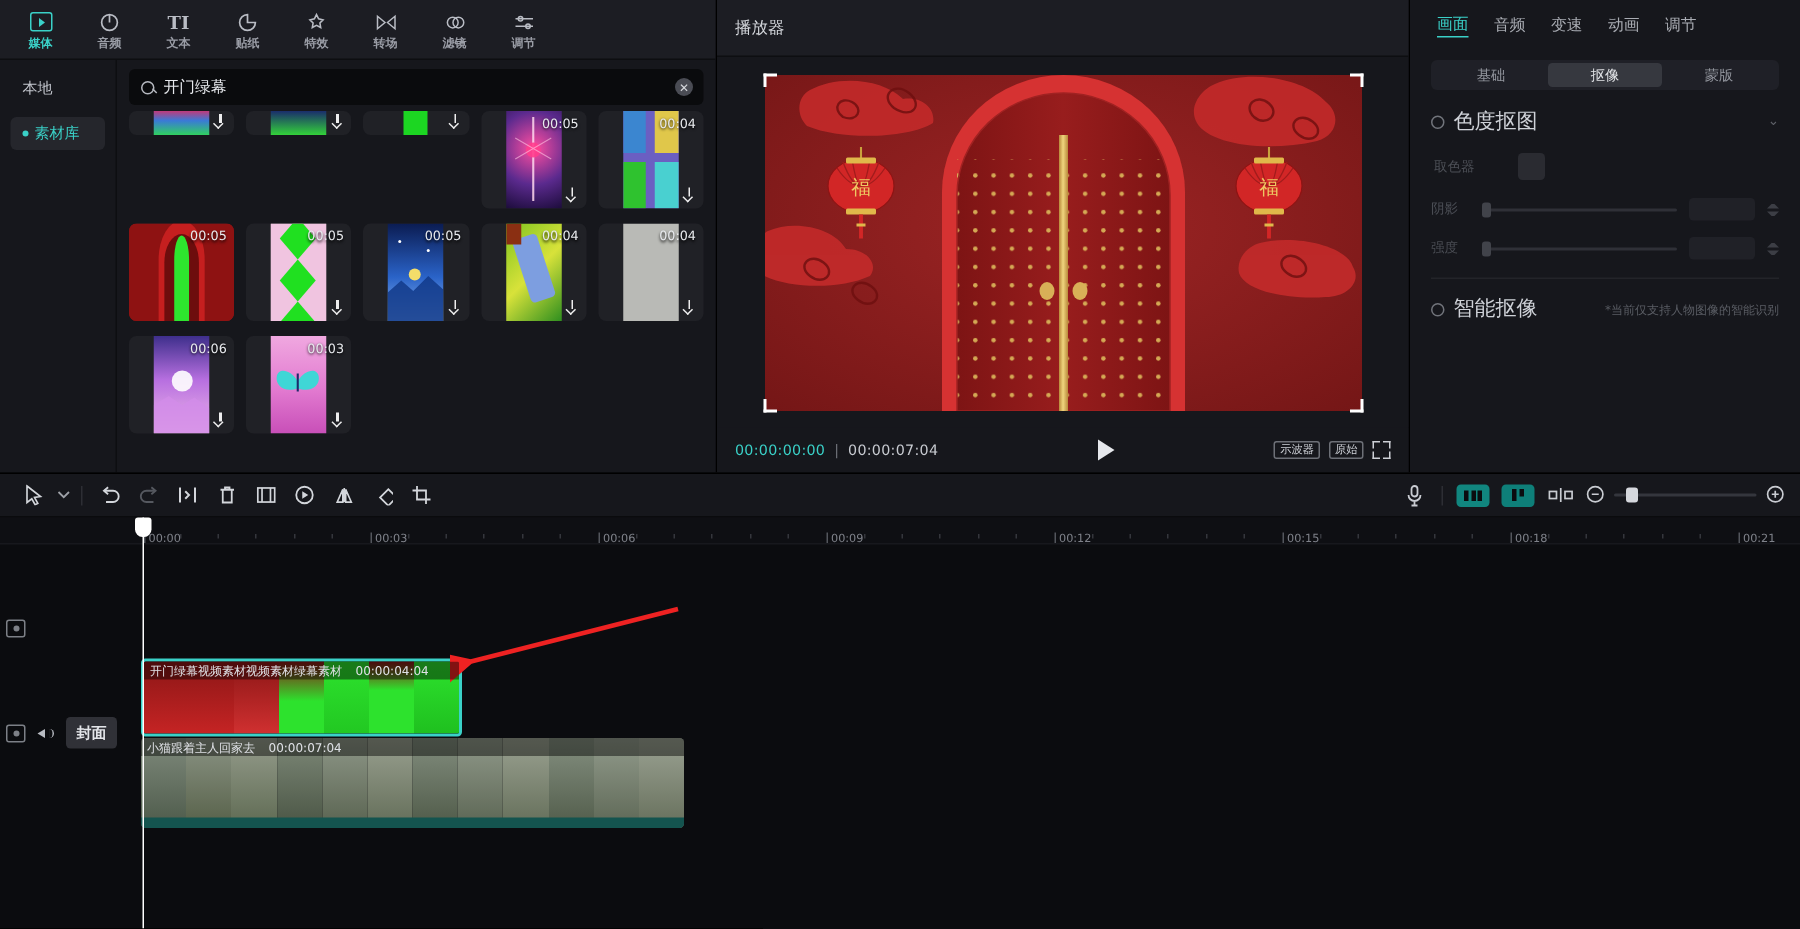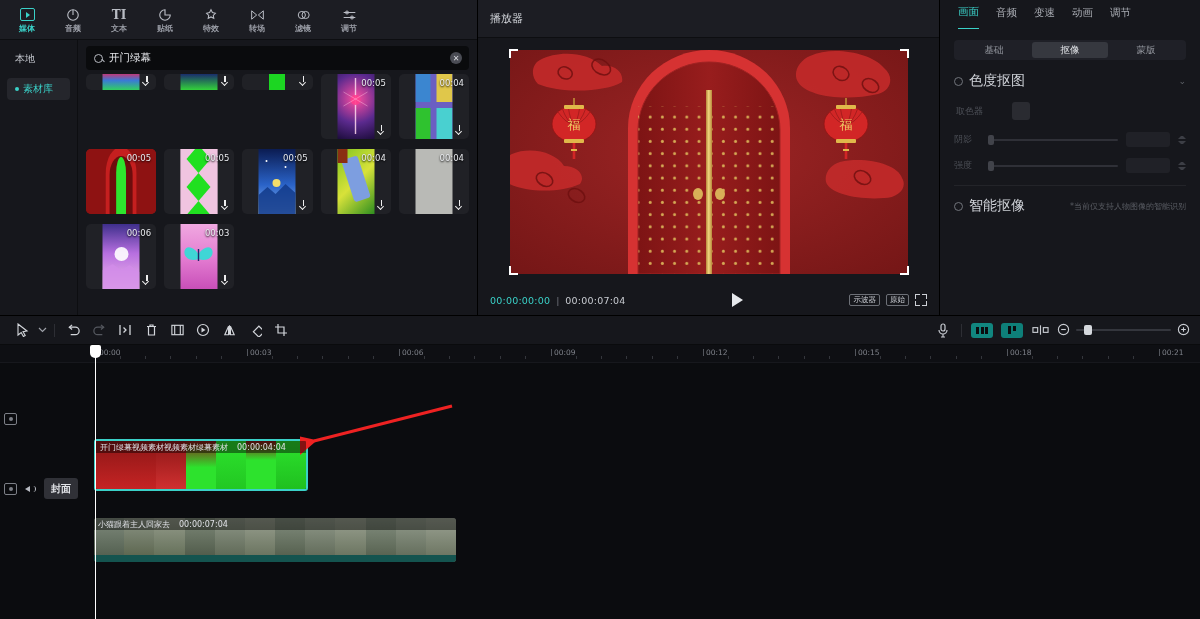--- a/index.html
+++ b/index.html
@@ -93,21 +93,21 @@
   .expand i{position:absolute;width:5px;height:5px;}
   .expand i:nth-child(1){left:0;top:0;border-left:1.4px solid #cdd0d6;border-top:1.4px solid #cdd0d6;}
   .expand i:nth-child(2){right:0;top:0;border-right:1.4px solid #cdd0d6;border-top:1.4px solid #cdd0d6;}
   .expand i:nth-child(3){left:0;bottom:0;border-left:1.4px solid #cdd0d6;border-bottom:1.4px solid #cdd0d6;}
   .expand i:nth-child(4){right:0;bottom:0;border-right:1.4px solid #cdd0d6;border-bottom:1.4px solid #cdd0d6;}
 
   
   .inspector{ flex:1; background:#16171c; display:flex; flex-direction:column; }
   .insp-tabs{ height:34px; display:flex; align-items:center; gap:17px; padding:0 18px;
      font-size:10.5px; color:#a9acb3; }
-  .insp-tabs span{ cursor:pointer; padding-bottom:9px;}
+  .insp-tabs span{ cursor:pointer; padding-bottom:1px;}
   .insp-tabs span.act{ color:#3ad1c8; border-bottom:1.6px solid #3ad1c8; }
   .seg{ margin:6px 14px 0 14px; height:20px; background:#1f2027; border-radius:4px; display:flex;
      padding:2px; }
   .seg div{ flex:1; display:flex; align-items:center; justify-content:center; font-size:9.5px;
      color:#93969e; border-radius:3px; cursor:pointer; }
   .seg div.on{ background:#36383f; color:#e3e5e9; }
 
   .insp-body{ flex:1; padding:12px 14px 0 14px; }
   .row-head{ display:flex; align-items:center; gap:6px; margin-bottom:12px; }
   .cb{ width:9px;height:9px;border-radius:50%;border:1.3px solid #71747b; flex:none; cursor:pointer;}
@@ -141,21 +141,21 @@
   .tb-chip{ width:22px;height:15px;border-radius:3px;background:#11867f;
      display:flex;align-items:center;justify-content:center; margin:0 4px; cursor:pointer;}
   .tb-chip.alt{ background:#0e7f79; }
   .tb-chip .bars{ display:flex; gap:1.5px; }
   .tb-chip .bars i{ width:3px;height:7px;background:#0b0c0f; display:block;}
   .zoom-wrap{ display:flex; align-items:center; gap:6px; margin-left:4px; }
   .ztrack{ width:95px;height:2px;background:#34363d;border-radius:2px;position:relative;}
   .zknob{ position:absolute; left:8px; top:-4px; width:8px;height:10px;border-radius:2px;background:#d5d8dd;}
 
   .ruler{ height:18px; position:relative; background:#0e0f13; border-bottom:1px solid #17181d;}
-  .tick{ position:absolute; top:3px; font-size:7.5px; color:#7f828a; }
+  .tick{ position:absolute; top:9px; font-size:7.5px; color:#7f828a; }
   .tick:before{ content:""; position:absolute; left:-3px; top:1px; width:1px;height:7px;background:#53565d;}
   .minor{ position:absolute; top:11px; width:1px;height:3px;background:#34363c;}
 
   .tracks{ position:relative; height:256px; }
   .playhead{ position:absolute; left:95px; top:-18px; width:1px; height:274px; background:#fff; z-index:30; }
   .ph-head{ position:absolute; left:-5px; top:0; width:11px; height:13px; background:#fff;
      border-radius:2px 2px 5px 5px; }
 
   .trk-ctl{ position:absolute; left:4px; display:flex; align-items:center; gap:7px;font-weight:bold; }
   .eye{ width:13px;height:12px;border:1px solid #7d8087; border-radius:2px;
@@ -754,21 +754,21 @@
         <span class="eye">
             <i></i>
           </span>
         <span class="spk">
             <i></i>
             <b></b>
           </span>
         <span class="cover-btn">封面</span>
       </div>
 
-      <div class="clip" style="left:94px; top:155px; width:362px; height:44px;">
+      <div class="clip" style="left:94px; top:129px; width:362px; height:60px;">
         <div class="strip">
           <div style="background:linear-gradient(180deg,#7f8a7c,#4d5a4a)"></div>
           <div style="background:linear-gradient(180deg,#8b9485,#566048)"></div>
           <div style="background:linear-gradient(180deg,#959c8c,#5e6a52)"></div>
           <div style="background:linear-gradient(180deg,#7d8878,#4a5544)"></div>
           <div style="background:linear-gradient(180deg,#8e9788,#596350)"></div>
           <div style="background:linear-gradient(180deg,#99a090,#636d58)"></div>
           <div style="background:linear-gradient(180deg,#828d7e,#4f5a48)"></div>
           <div style="background:linear-gradient(180deg,#90998a,#5b6553)"></div>
           <div style="background:linear-gradient(180deg,#9aa191,#646e59)"></div>

